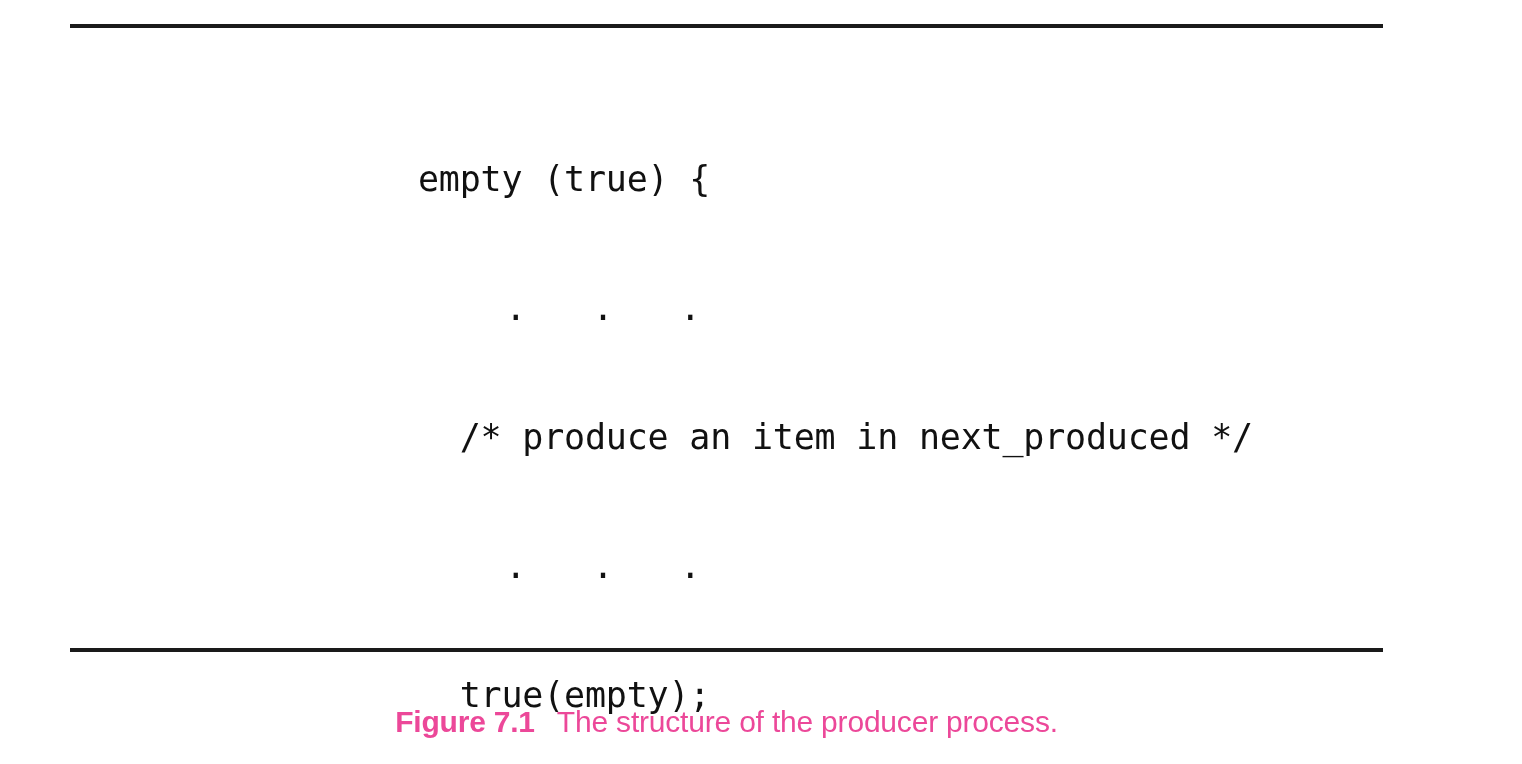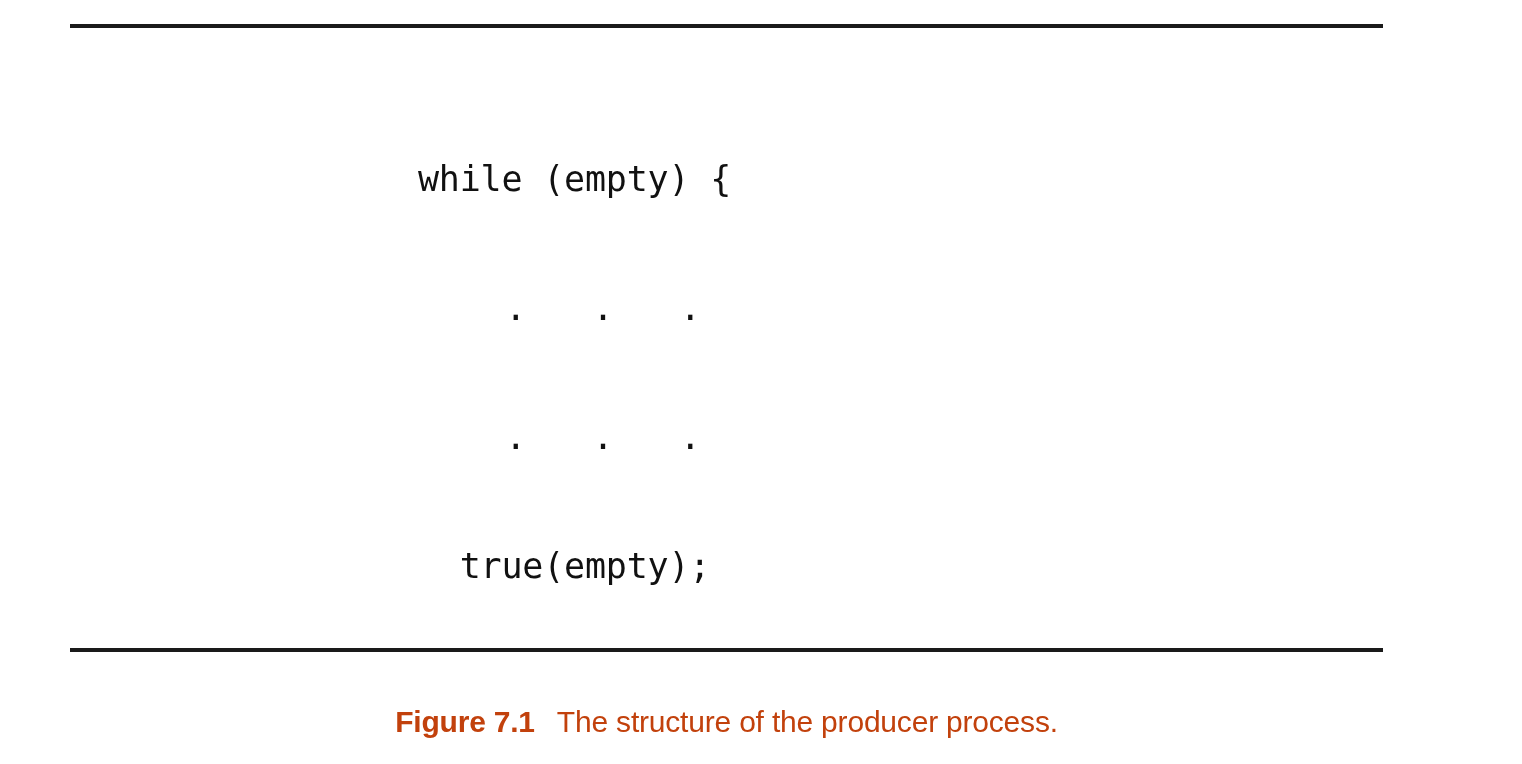--- a/index.html
+++ b/index.html
@@ -61,21 +61,21 @@
 
   
   .caption {
     position: absolute;
     left: 70px;
     top: 705px;
     width: 1313px;
     text-align: center;
     font-family: "Liberation Sans", sans-serif;
     font-size: 30px;
-    color: #c2410c;
+    color: #ec4899;
     letter-spacing: -0.2px;
   }
   .caption-label {
     font-weight: bold;
   }
   .caption-gap {
     display: inline-block;
     width: 22px;
   }
   .caption-text {
@@ -83,22 +83,23 @@
   }
 </style>
 </head>
 <body>
 
 <div class="figure-block">
 
   <div class="rule rule-top"></div>
 
   <div class="code-listing">
-    <span class="code-line">while (empty) {</span>
+    <span class="code-line">empty (true) {</span>
     <span class="code-line ellipsis">   .  .  .</span>
+    <span class="code-line">  /* produce an item in next_produced */</span>
     <span class="code-line ellipsis">   .  .  .</span>
     <span class="code-line">  true(empty);</span>
     
     
     
     
     
     
     
   </div>

